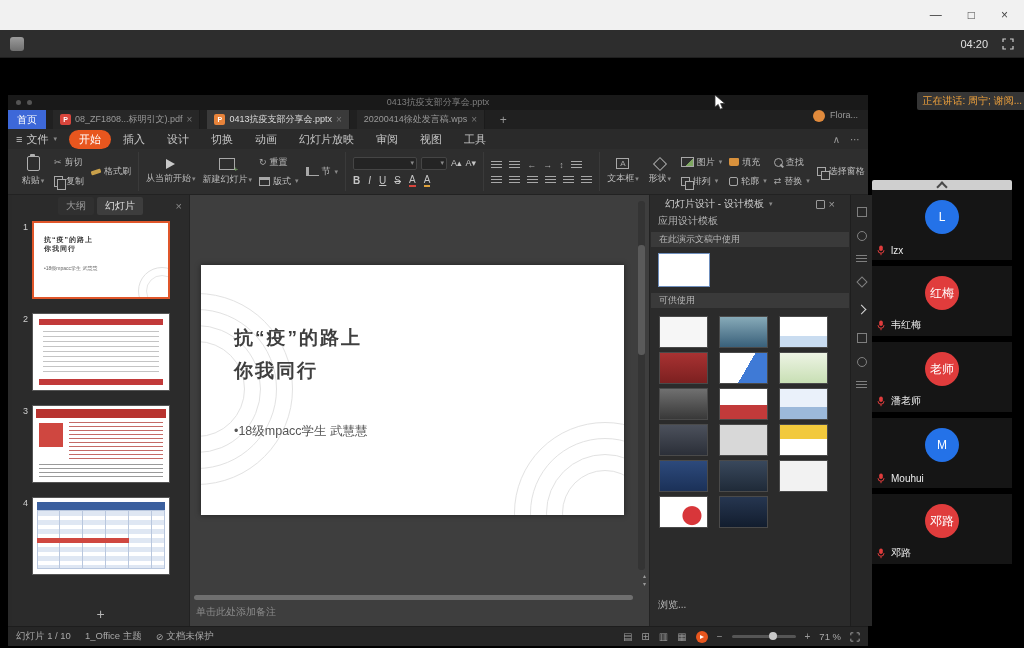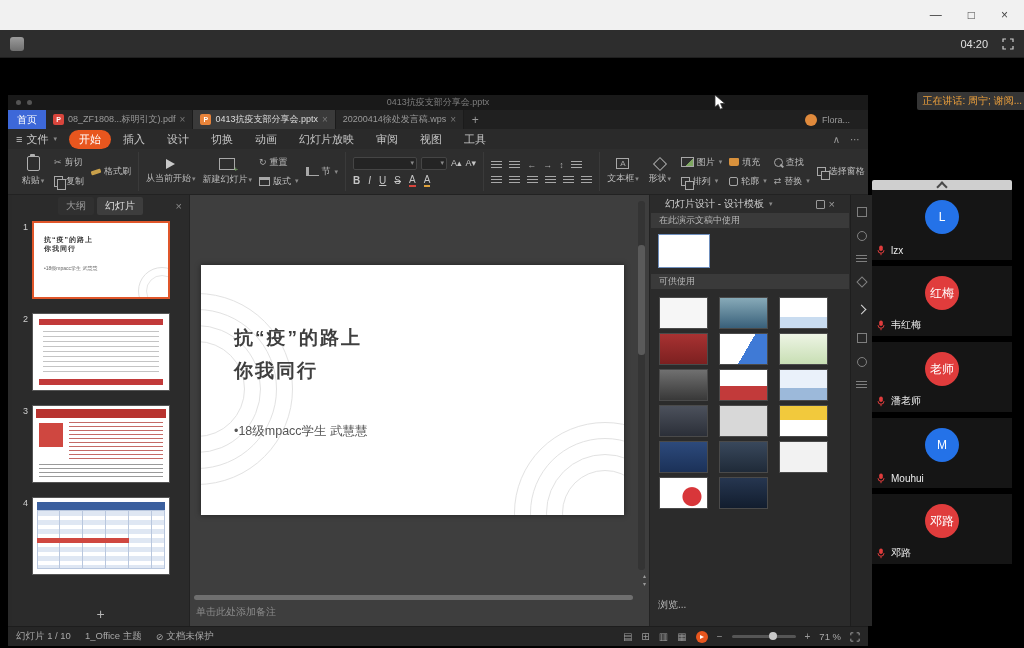--- a/index.html
+++ b/index.html
@@ -15,30 +15,30 @@
   .sub-right{margin-left:auto;display:flex;align-items:center;gap:14px;color:#e0e0e0;font-size:11px;}
 
   .stage{position:absolute;top:58px;left:0;width:1024px;height:590px;background:#000;}
 
   
   .wps{position:absolute;left:8px;top:37px;width:860px;height:551px;background:#2a2a2a;font-size:10px;color:#c8c8c8;}
   .share-strip{position:absolute;top:0;left:0;right:0;height:15px;background:#191919;display:flex;align-items:center;justify-content:center;color:#7d7d7d;font-size:9px;}
   .ss-dots{position:absolute;left:8px;top:5px;display:flex;gap:6px;}
   .ss-dots i{width:5px;height:5px;border-radius:50%;background:#555;}
 
-  .doctabs{position:absolute;top:15px;left:0;right:0;height:19px;background:#202020;display:flex;align-items:stretch;}
+  .doctabs{position:absolute;top:15px;left:0;right:0;height:19px;background:#202020;display:flex;align-items:stretch;gap:7px;}
   .home-tab{width:38px;color:#fff;display:flex;align-items:center;justify-content:center;font-size:10px;flex:none;}
   .dtab{display:flex;align-items:center;gap:4px;padding:0 7px;max-width:158px;background:#272727;border-right:1px solid #1b1b1b;color:#9a9a9a;}
   .dtab.active{background:#3a3a3a;color:#ddd;}
   .badge{width:11px;height:11px;border-radius:2px;color:#fff;font-size:7px;font-weight:bold;display:flex;align-items:center;justify-content:center;flex:none;}
   .badge.pdf{background:#d9453c;}.badge.ppt{background:#e8833a;}.badge.wps{background:#4a86e0;}
   .dtab-label{white-space:nowrap;overflow:hidden;text-overflow:ellipsis;font-size:9px;}
   .dtab-close{color:#777;font-size:10px;flex:none;}
   .tab-add{width:22px;display:flex;align-items:center;justify-content:center;color:#999;font-size:12px;}
-  .tabs-right{margin-left:auto;display:flex;align-items:center;gap:5px;padding-right:18px;}
+  .tabs-right{margin-left:auto;display:flex;align-items:flex-start;gap:5px;padding-right:10px;}
   .acct-avatar{width:12px;height:12px;border-radius:50%;background:#e08a3c;}
   .acct-name{color:#9a9a9a;font-size:9px;}
 
   .menubar{position:absolute;top:34px;left:0;right:0;height:20px;background:#2a2a2a;display:flex;align-items:center;padding:0 8px;box-sizing:border-box;gap:2px;}
   .file-menu{display:flex;align-items:center;gap:4px;color:#c8c8c8;font-size:11px;margin-right:10px;}
   .menu-item{padding:2px 10px;font-size:11px;color:#c6c6c6;border-radius:10px;white-space:nowrap;}
   .menu-item.active{color:#fff;}
   .menubar-right{margin-left:auto;display:flex;gap:10px;color:#9a9a9a;font-size:10px;}
 
   
@@ -479,20 +479,21 @@
         </div>
 
         <div class="dpanel">
           <div class="dp-head">
             <span>幻灯片设计 - 设计模板</span>
             <span class="caret">▾</span>
             <span class="grow"></span>
             <span class="dp-pin"></span>
             <span class="dp-x">×</span>
           </div>
+          <div class="dp-apply">应用设计模板</div>
           <div class="dp-sec">在此演示文稿中使用</div>
           <div class="dp-inuse">
             <div class="tpl0" style="background: rgb(255, 255, 255);"></div>
           </div>
           <div class="dp-sec">可供使用</div>
           <div class="tpl-grid" id="tpl-grid">
               <div class="tpl" style="background: rgb(246, 246, 246);"></div>
               <div class="tpl" style="background: linear-gradient(rgb(135, 170, 184), rgb(57, 96, 122));"></div>
               <div class="tpl" style="background: linear-gradient(rgb(255, 255, 255) 62%, rgb(201, 220, 240) 62%);"></div>
               <div class="tpl" style="background: linear-gradient(rgb(168, 50, 50), rgb(124, 32, 32));"></div>

